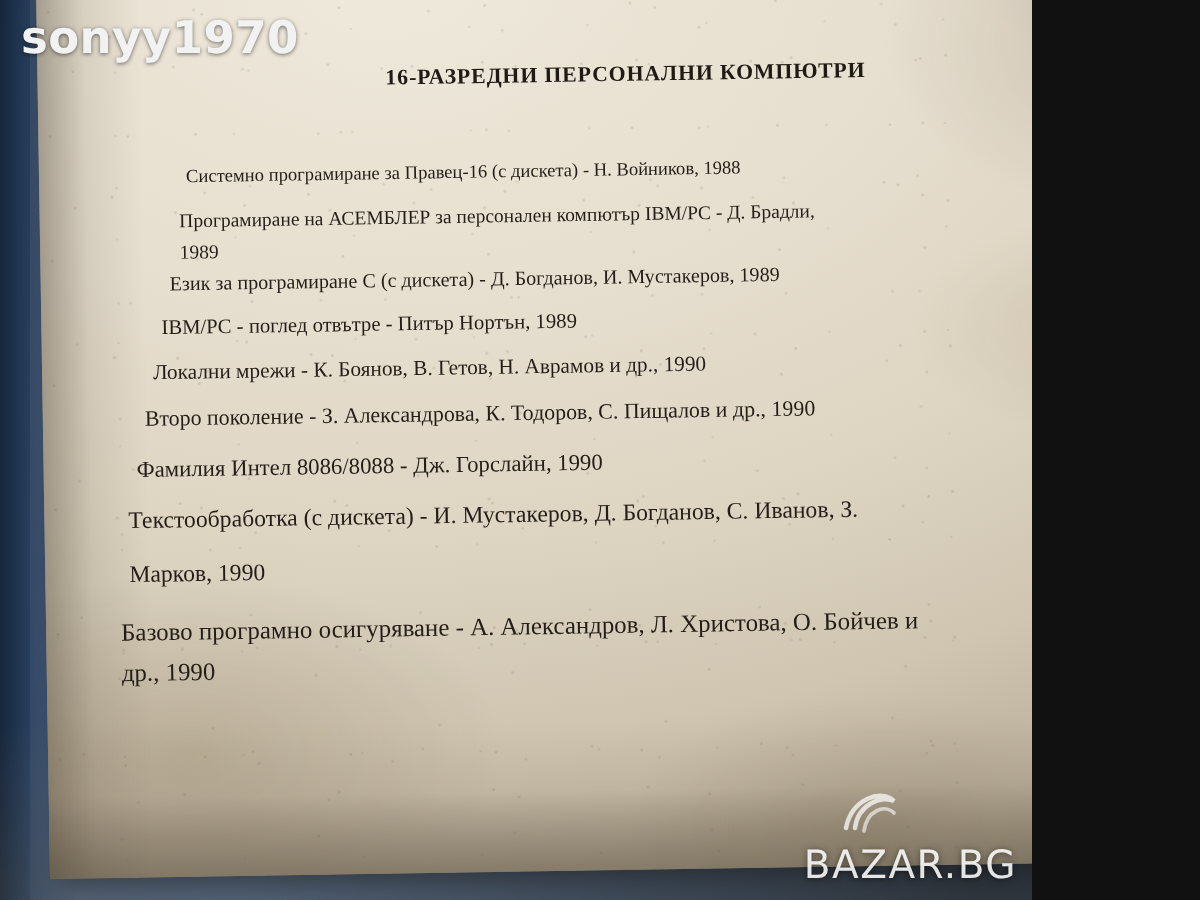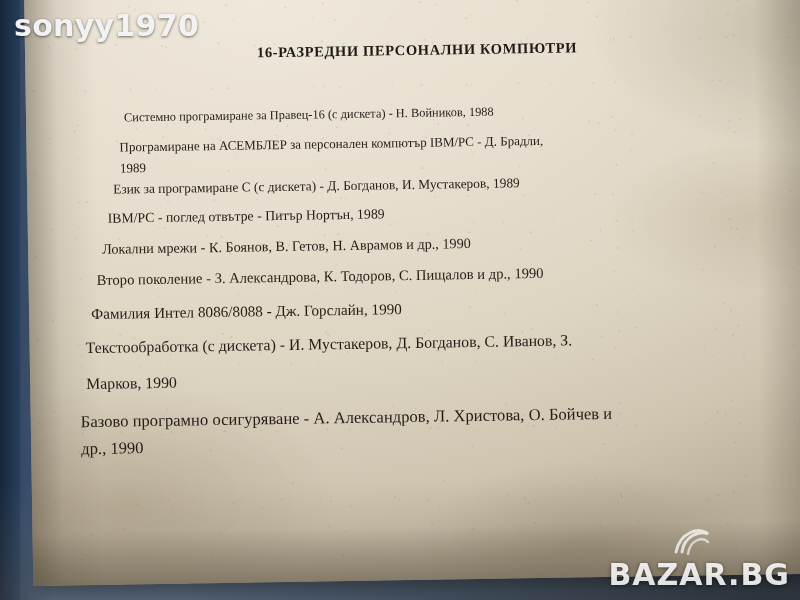--- a/index.html
+++ b/index.html
@@ -2,21 +2,21 @@
 <html><head>
 <meta charset="utf-8">
 <style>
   html, body {
     margin: 0;
     padding: 0;
     background: #111;
   }
   #stage {
     position: relative;
-    width: 800px;
+    width: 688px;
     height: 600px;
     overflow: hidden;
     background: #6f7f96;
     font-family: "Liberation Serif", serif;
   }
 
   
   .backdrop {
     position: absolute;
     inset: 0;
@@ -158,22 +158,22 @@
     font-weight: bold;
     color: #f2f2f2;
     text-shadow: 0 1px 3px rgba(0,0,0,0.55);
     letter-spacing: 0.3px;
   }
   .wm-bazar {
     position: absolute;
     right: 10px;
     bottom: 8px;
     font-family: "DejaVu Sans", sans-serif;
-    font-size: 30px;
-    font-weight: bold;
+    font-size: 26px;
+    font-weight: normal;
     color: rgba(255,255,255,0.88);
     letter-spacing: 1px;
     text-shadow: 0 1px 4px rgba(0,0,0,0.5);
     margin-left: 48px;
   }
   .wm-bazar .r { color: rgba(255,255,255,0.88); }
   .wm-swirl {
     position: absolute;
     right: 86px;
     bottom: 38px;

